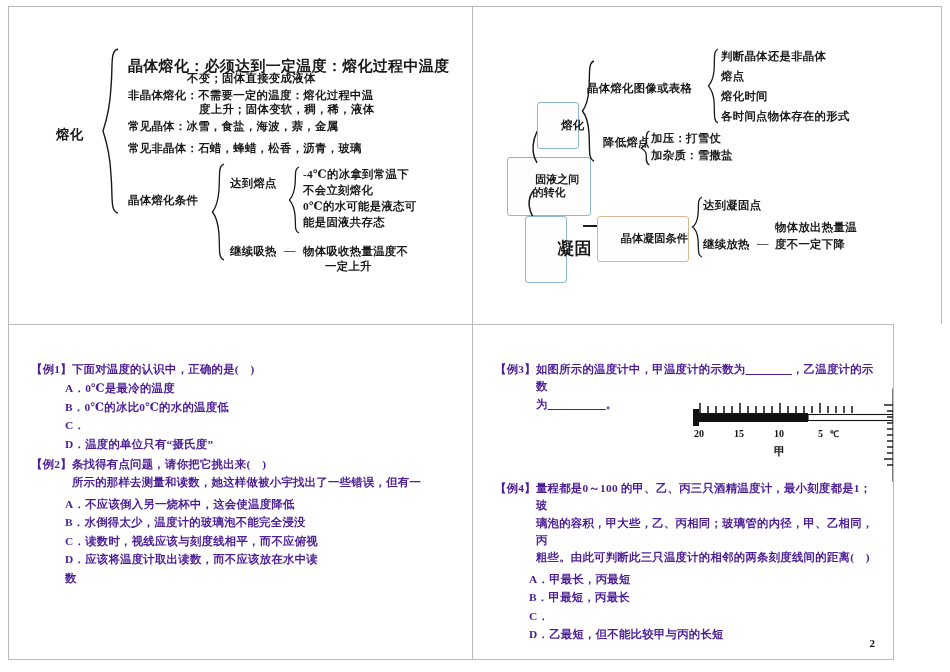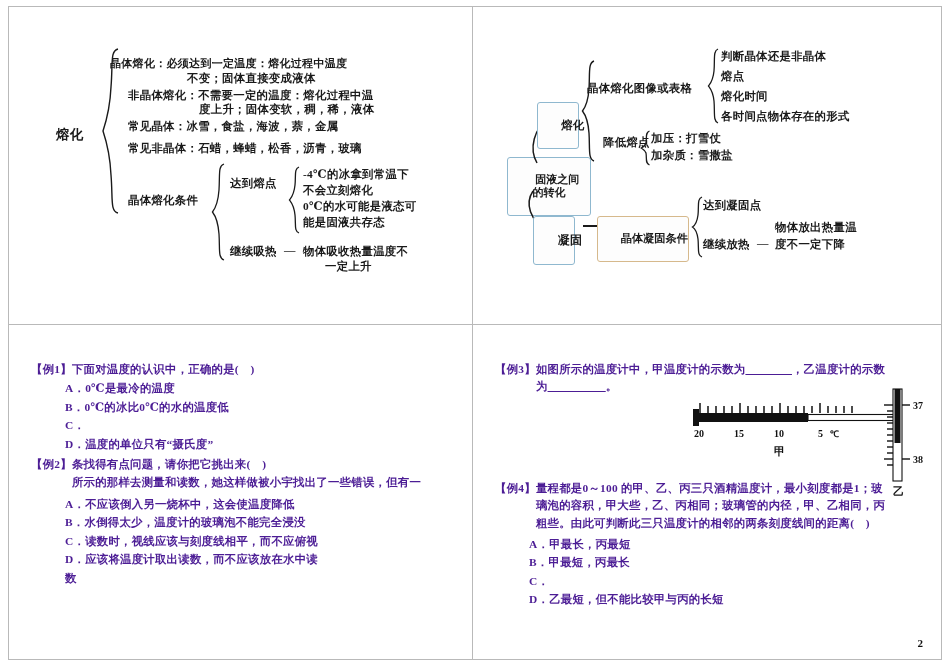--- a/index.html
+++ b/index.html
@@ -20,21 +20,21 @@
   
   .slide {
     position: absolute;
     background: #fff;
     border: 1px solid #b9b9b9;
     overflow: hidden;
   }
   #slide-tl { left: 8px;   top: 6px;   width: 464px; height: 318px; border-right:none; border-bottom:none;}
   #slide-tr { left: 472px; top: 6px;   width: 470px; height: 318px; border-bottom:none;}
   #slide-bl { left: 8px;   top: 324px; width: 464px; height: 336px; border-right:none;}
-  #slide-br { left: 472px; top: 324px; width: 470px; height: 336px; }
+  #slide-br { left: 472px; top: 324px; width: 422px; height: 336px; }
 
   
   .mm-text {
     position: absolute;
     font-family: "Liberation Serif", "DejaVu Serif", serif;
     font-weight: bold;
     color: #1a1a1a;
     white-space: pre;
     line-height: 1.26;
     letter-spacing: 0.3px;
@@ -123,21 +123,21 @@
   <div class="slide" id="slide-tl">
 
     <div class="mm-text" style="left:47px; top:119px; font-size:13.5px;">熔化</div>
 
     <div class="brace" style="left:92px; top:40px;">
       <svg width="20" height="168" viewBox="0 0 20 168">
         <path d="M17 2 C9 4 12 16 10 40 C9 62 4 78 2 84 C4 90 9 106 10 128 C12 152 9 164 17 166" fill="none" stroke="#1a1a1a" stroke-width="1.4"></path>
       </svg>
     </div>
 
-    <div class="mm-text" style="left:101px; top:50px; font-size:11px;">晶体熔化：必须达到一定温度：熔化过程中温度</div>
+    <div class="mm-text" style="left:119px; top:50px; font-size:15px;">晶体熔化：必须达到一定温度：熔化过程中温度</div>
     <div class="mm-text" style="left:178px; top:64px; font-size:11.4px;">不变；固体直接变成液体</div>
 
     <div class="mm-text" style="left:119px; top:81px; font-size:11.4px;">非晶体熔化：不需要一定的温度：熔化过程中温</div>
     <div class="mm-text" style="left:190px; top:95px; font-size:11.4px;">度上升；固体变软，稠，稀，液体</div>
 
     <div class="mm-text" style="left:119px; top:112px; font-size:11.4px;text-align:right;">常见晶体：冰雪，食盐，海波，萘，金属</div>
 
     <div class="mm-text" style="left:119px; top:134px; font-size:11.4px;">常见非晶体：石蜡，蜂蜡，松香，沥青，玻璃</div>
 
     <div class="mm-text" style="left:119px; top:186px; font-size:11.4px;">晶体熔化条件</div>
@@ -213,21 +213,21 @@
 
     <div class="mm-text" style="left:178px; top:124px; font-size:11.4px;">加压：打雪仗</div>
     <div class="mm-text" style="left:178px; top:141px; font-size:11.4px;">加杂质：雪撒盐</div>
 
     <div class="conn" style="left:38px; top:182px;">
       <svg width="48" height="48" viewBox="0 0 48 48">
         <path d="M22 2 C14 14 18 32 38 42" fill="none" stroke="#1a1a1a" stroke-width="1.5"></path>
       </svg>
     </div>
 
-    <div class="node-box" style="left:60px; top:209px; width:42px; font-size:12px;text-align:right;">
+    <div class="node-box" style="left:52px; top:209px; width:42px; font-size:17px;text-align:right;">
       <span>凝固</span>
     </div>
 
     <div class="hline" style="left:110px; top:218px; width:14px;"></div>
 
     <div class="node-box tan" style="left:124px; top:209px; width:92px; font-size:11.2px;">
       <span>晶体凝固条件</span>
     </div>
 
     <div class="brace" style="left:218px; top:188px;">

